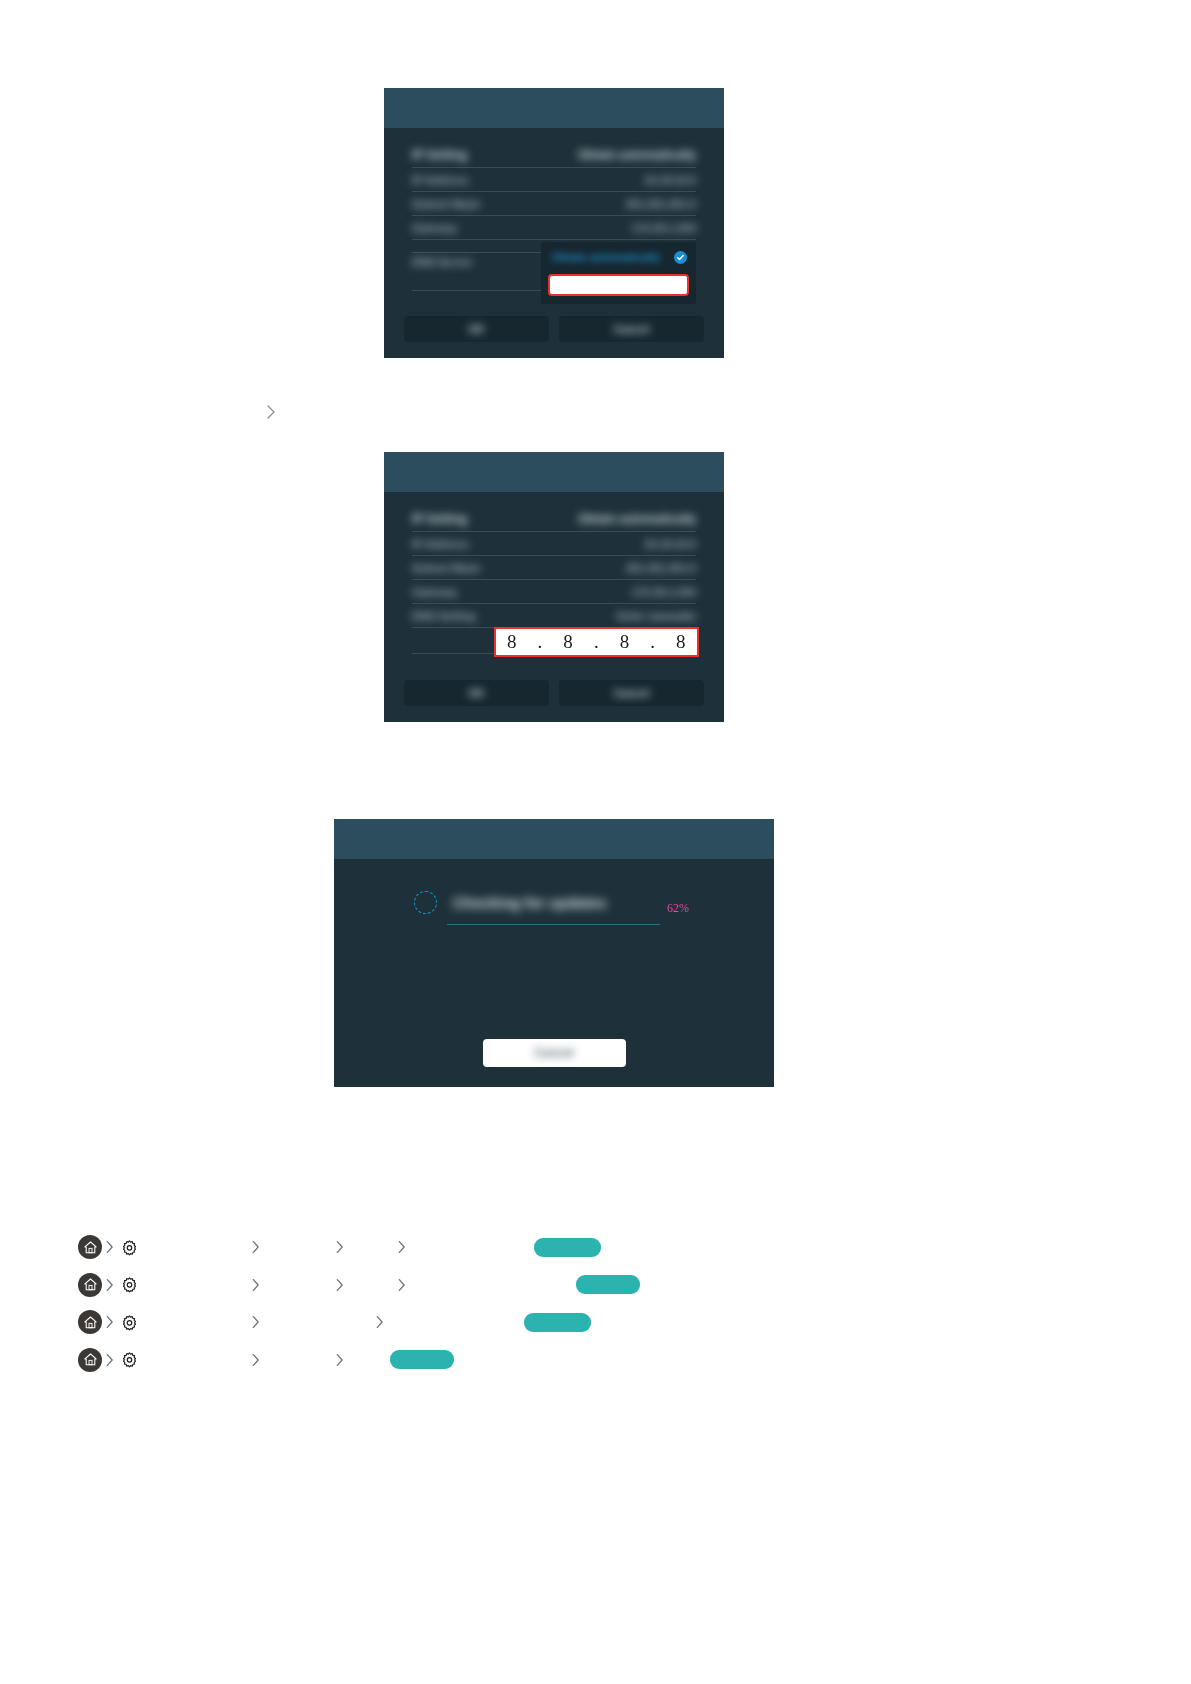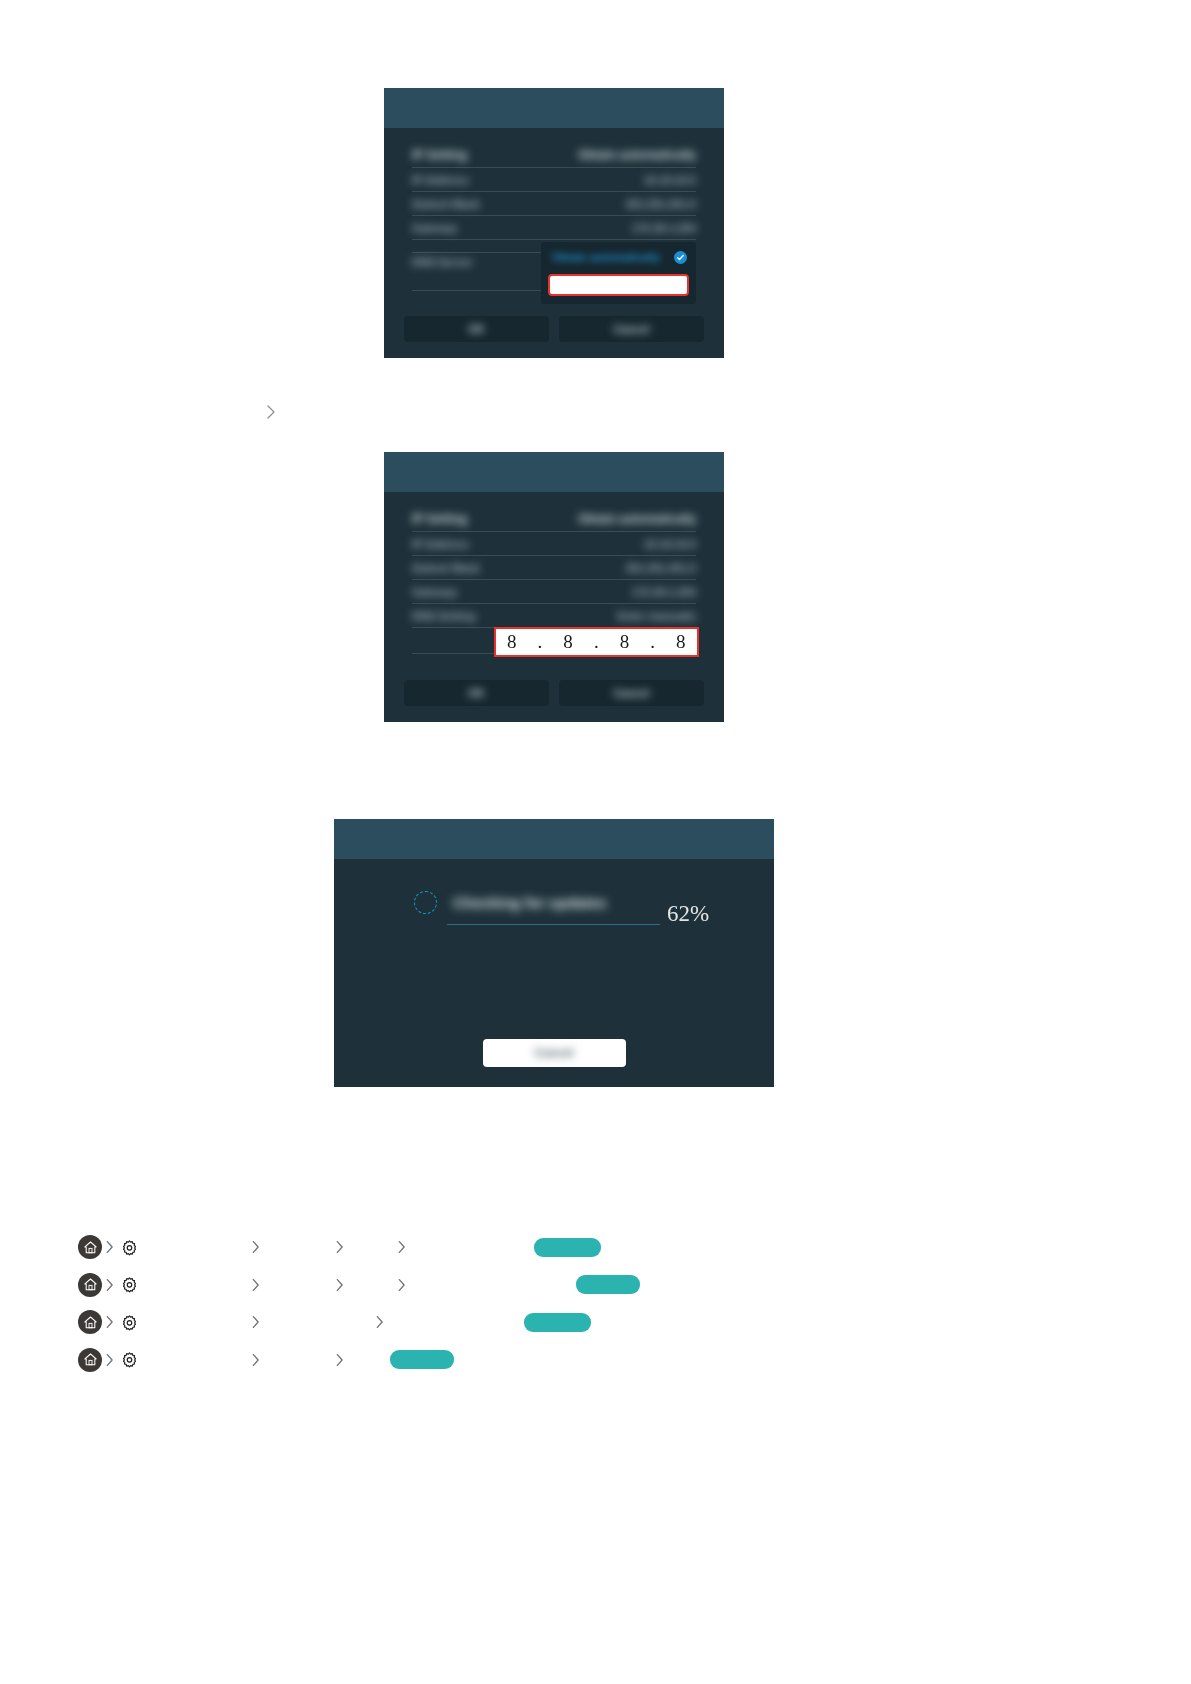--- a/index.html
+++ b/index.html
@@ -113,23 +113,23 @@
     border: 1.6px dashed #1896c4;
     flex: 0 0 auto;
   }
   .prog-line {
     position: absolute;
     height: 1px;
     background: #2e6f86;
   }
   .pct {
     position: absolute;
-    color: #e5e5e5;
+    color: #ec4899;
     font-family: "Liberation Serif", serif;
-    font-size: 23px;
+    font-size: 12px;
   }
 
   
   .nav-row {
     position: absolute;
     display: flex;
     align-items: center;
     height: 28px;
   }
   .home-badge {

